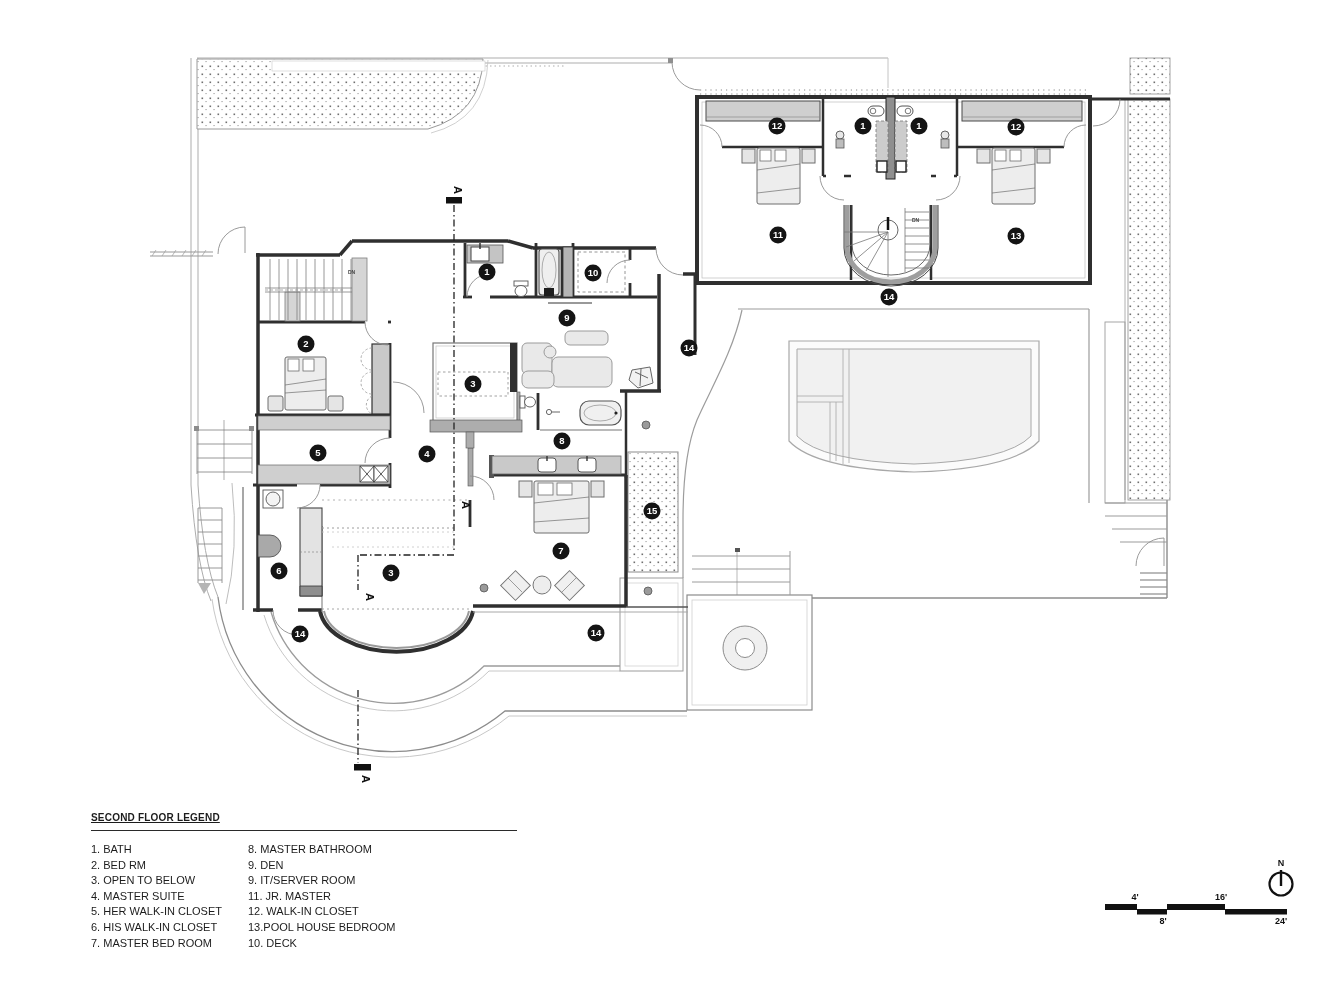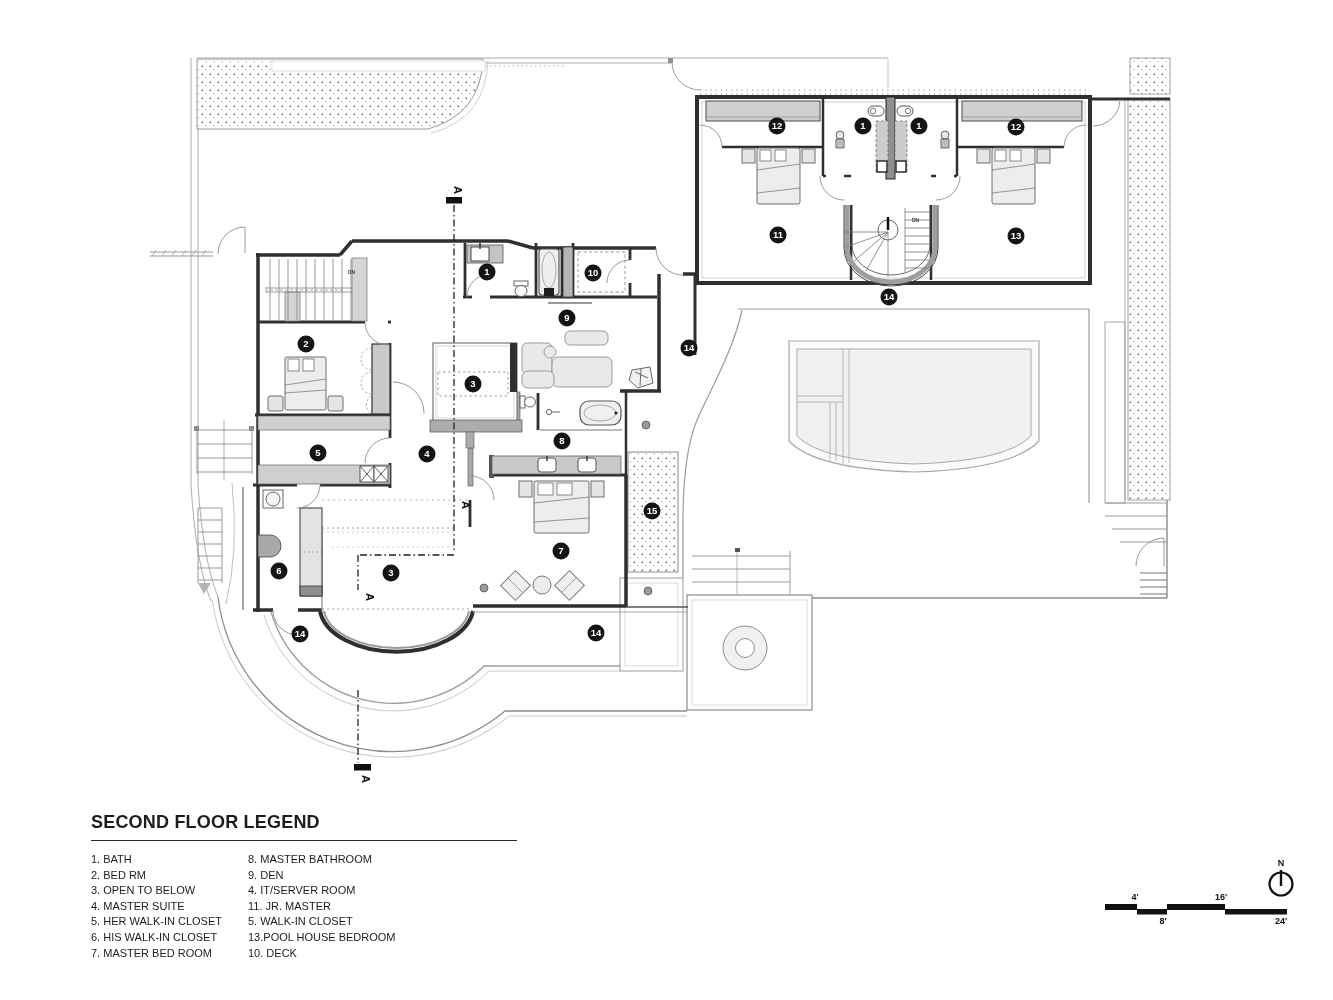--- a/index.html
+++ b/index.html
@@ -1,21 +1,21 @@
 <!DOCTYPE html>
 <html><head>
 <meta charset="utf-8">
 <style>
   html,body{margin:0;padding:0;background:#fff;}
   #page{position:relative;width:1333px;height:1000px;background:#ffffff;overflow:hidden;
         font-family:"Liberation Sans",sans-serif;}
   #plan-svg{position:absolute;left:0;top:0;}
   
   #legend{position:absolute;left:91px;top:812px;width:440px;color:#1c1c1c;}
-  #legend .title{font-size:18px;font-weight:bold;letter-spacing:.2px;}
+  #legend .title{font-size:10px;font-weight:bold;letter-spacing:.2px;text-decoration:underline;}
   #legend .rule{border-bottom:1.4px solid #2a2a2a;margin-top:7px;width:426px;}
   #legend .cols{display:flex;margin-top:11px;}
   #legend .col1{width:157px;}
   #legend .col2{width:160px;}
   #legend .col3{width:auto;}
   #legend .item{font-size:11px;line-height:15.6px;white-space:nowrap;}
   
   text{font-family:"Liberation Sans",sans-serif;}
   .marker-num{fill:#ffffff;font-size:9.5px;font-weight:bold;text-anchor:middle;}
   .sec-letter{fill:#111;font-size:11px;font-weight:bold;text-anchor:middle;}
@@ -567,22 +567,22 @@
           <div class="item">2. BED RM</div>
           <div class="item">3. OPEN TO BELOW</div>
           <div class="item">4. MASTER SUITE</div>
           <div class="item">5. HER WALK-IN CLOSET</div>
           <div class="item">6. HIS WALK-IN CLOSET</div>
           <div class="item">7. MASTER BED ROOM</div>
         </div>
     <div class="col2" id="legend-col-1">
           <div class="item">8. MASTER BATHROOM</div>
           <div class="item">9. DEN</div>
-          <div class="item">4. IT/SERVER ROOM</div>
+          <div class="item">9. IT/SERVER ROOM</div>
           <div class="item">11. JR. MASTER</div>
-          <div class="item">5. WALK-IN CLOSET</div>
+          <div class="item">12. WALK-IN CLOSET</div>
           <div class="item">13.POOL HOUSE BEDROOM</div>
           <div class="item">10. DECK</div>
         </div>
   </div>
 </div>
 
 </div>
 
 </body></html>

